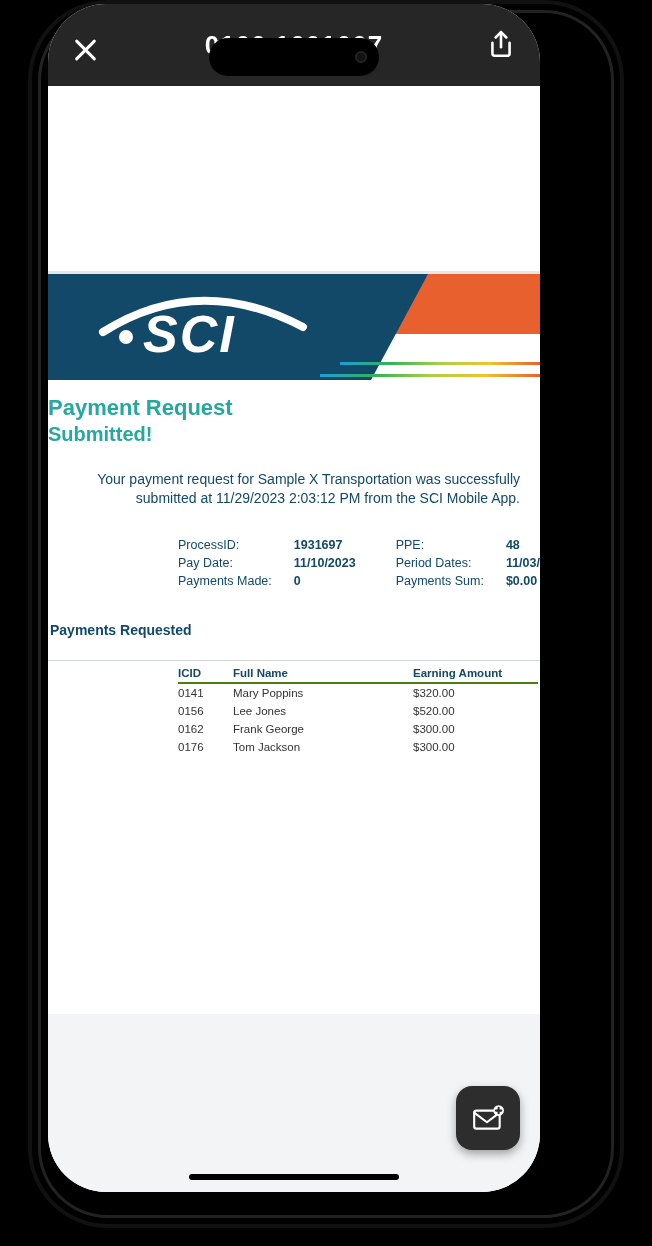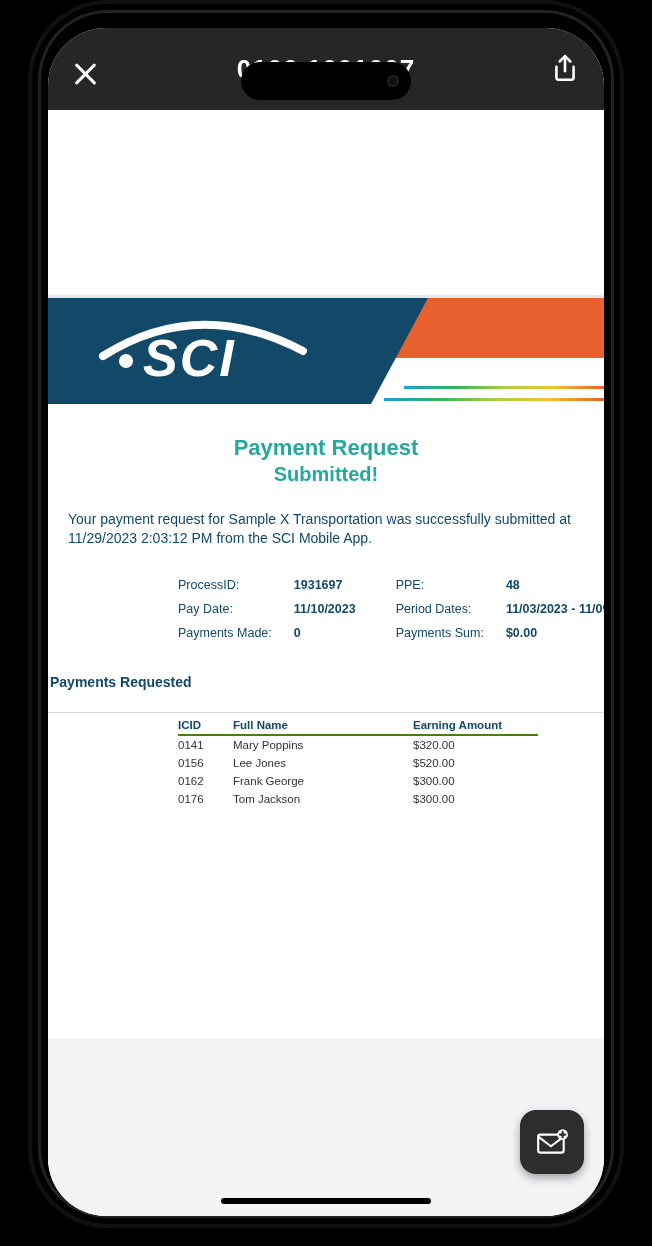--- a/index.html
+++ b/index.html
@@ -18,22 +18,22 @@
     .phone-inner-ring {
       position: absolute;
       left: 38px; top: 10px;
       width: 576px; height: 1208px;
       border-radius: 70px;
       background: #000;
       box-shadow: inset 0 0 0 3px #222;
     }
     .screen {
       position: absolute;
-      left: 48px; top: 28px;
-      width: 556px; height: 1188px;
+      left: 48px; top: 4px;
+      width: 492px; height: 1188px;
       background: #fff;
       border-radius: 58px;
       overflow: hidden;
     }
     
     .side-btn { position: absolute; background: #000; border-radius: 6px; }
     .sb1 { left: 14px; top: 210px; width: 14px; height: 50px; }
     .sb2 { left: 14px; top: 290px; width: 14px; height: 100px; }
     .sb3 { left: 14px; top: 410px; width: 14px; height: 100px; }
     .sb4 { right: 0; left: auto; top: 330px; width: 14px; height: 140px; position: absolute; background:#000; border-radius:6px; }
@@ -124,34 +124,34 @@
     .rl1 { top: 88px; width: 200px; }
     .rl2 { top: 100px; width: 220px; }
 
     .logo {
       position: absolute; left: 40px; top: 8px;
       color: #fff;
     }
     .logo svg { width: 230px; height: 90px; }
 
     
-    .pr-titles { text-align: center; margin-top: 31px; color: #25a89e; }
+    .pr-titles { text-align: left; margin-top: 15px; color: #25a89e; }
     .pr-titles .t1 { font-size: 22px; font-weight: 700; }
     .pr-titles .t2 { font-size: 20px; font-weight: 700; margin-top: 2px; }
 
     .confirm-text {
       color: #124868; font-size: 14px;
-      margin: 24px 20px 0 20px; line-height: 1.35;
+      margin: 24px 20px 0 20px; line-height: 1.35; text-align: right;
     }
 
     
     .details {
       display: grid;
       grid-template-columns: auto auto 40px auto auto;
-      row-gap: 10px;
+      row-gap: 4px;
       margin: 30px 20px 0 130px;
       font-size: 12.5px;
       color: #124868;
     }
     .details .lbl { white-space: nowrap; }
     .details .val { font-weight: 700; margin-left: 22px; white-space: nowrap; }
     .details .sp { }
 
     .section-title {
       color: #124868; font-weight: 700; font-size: 14px;

